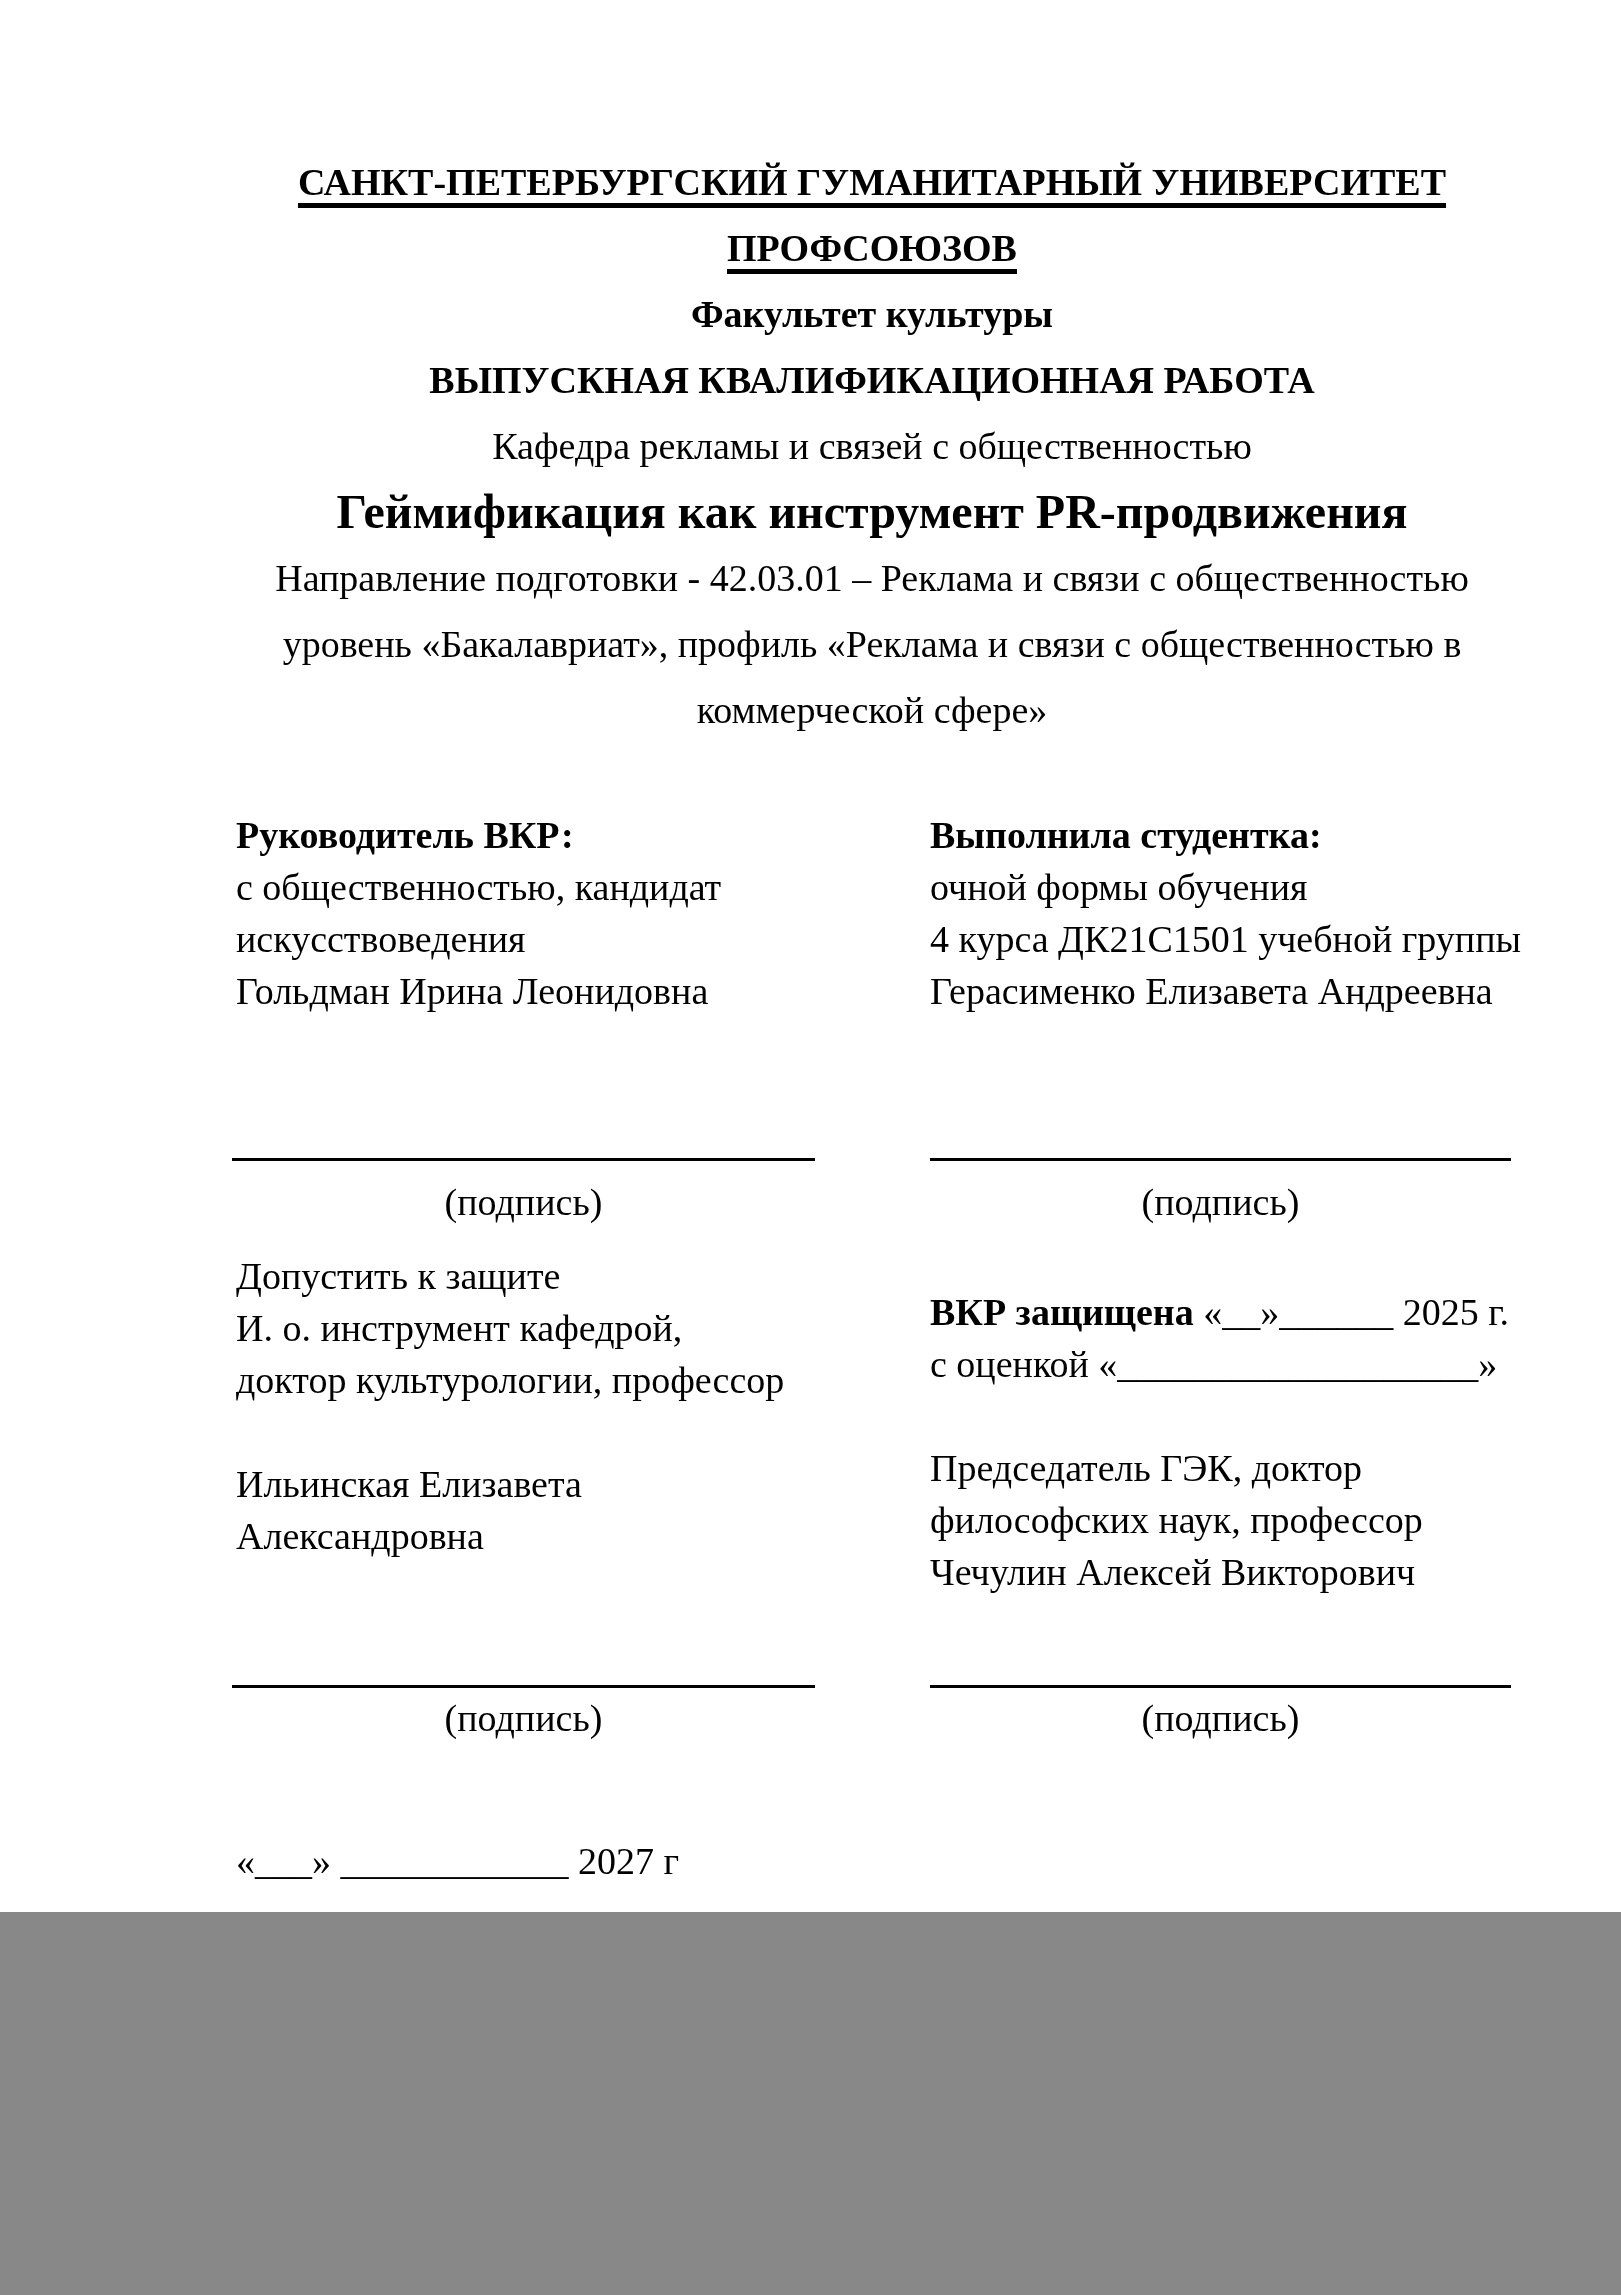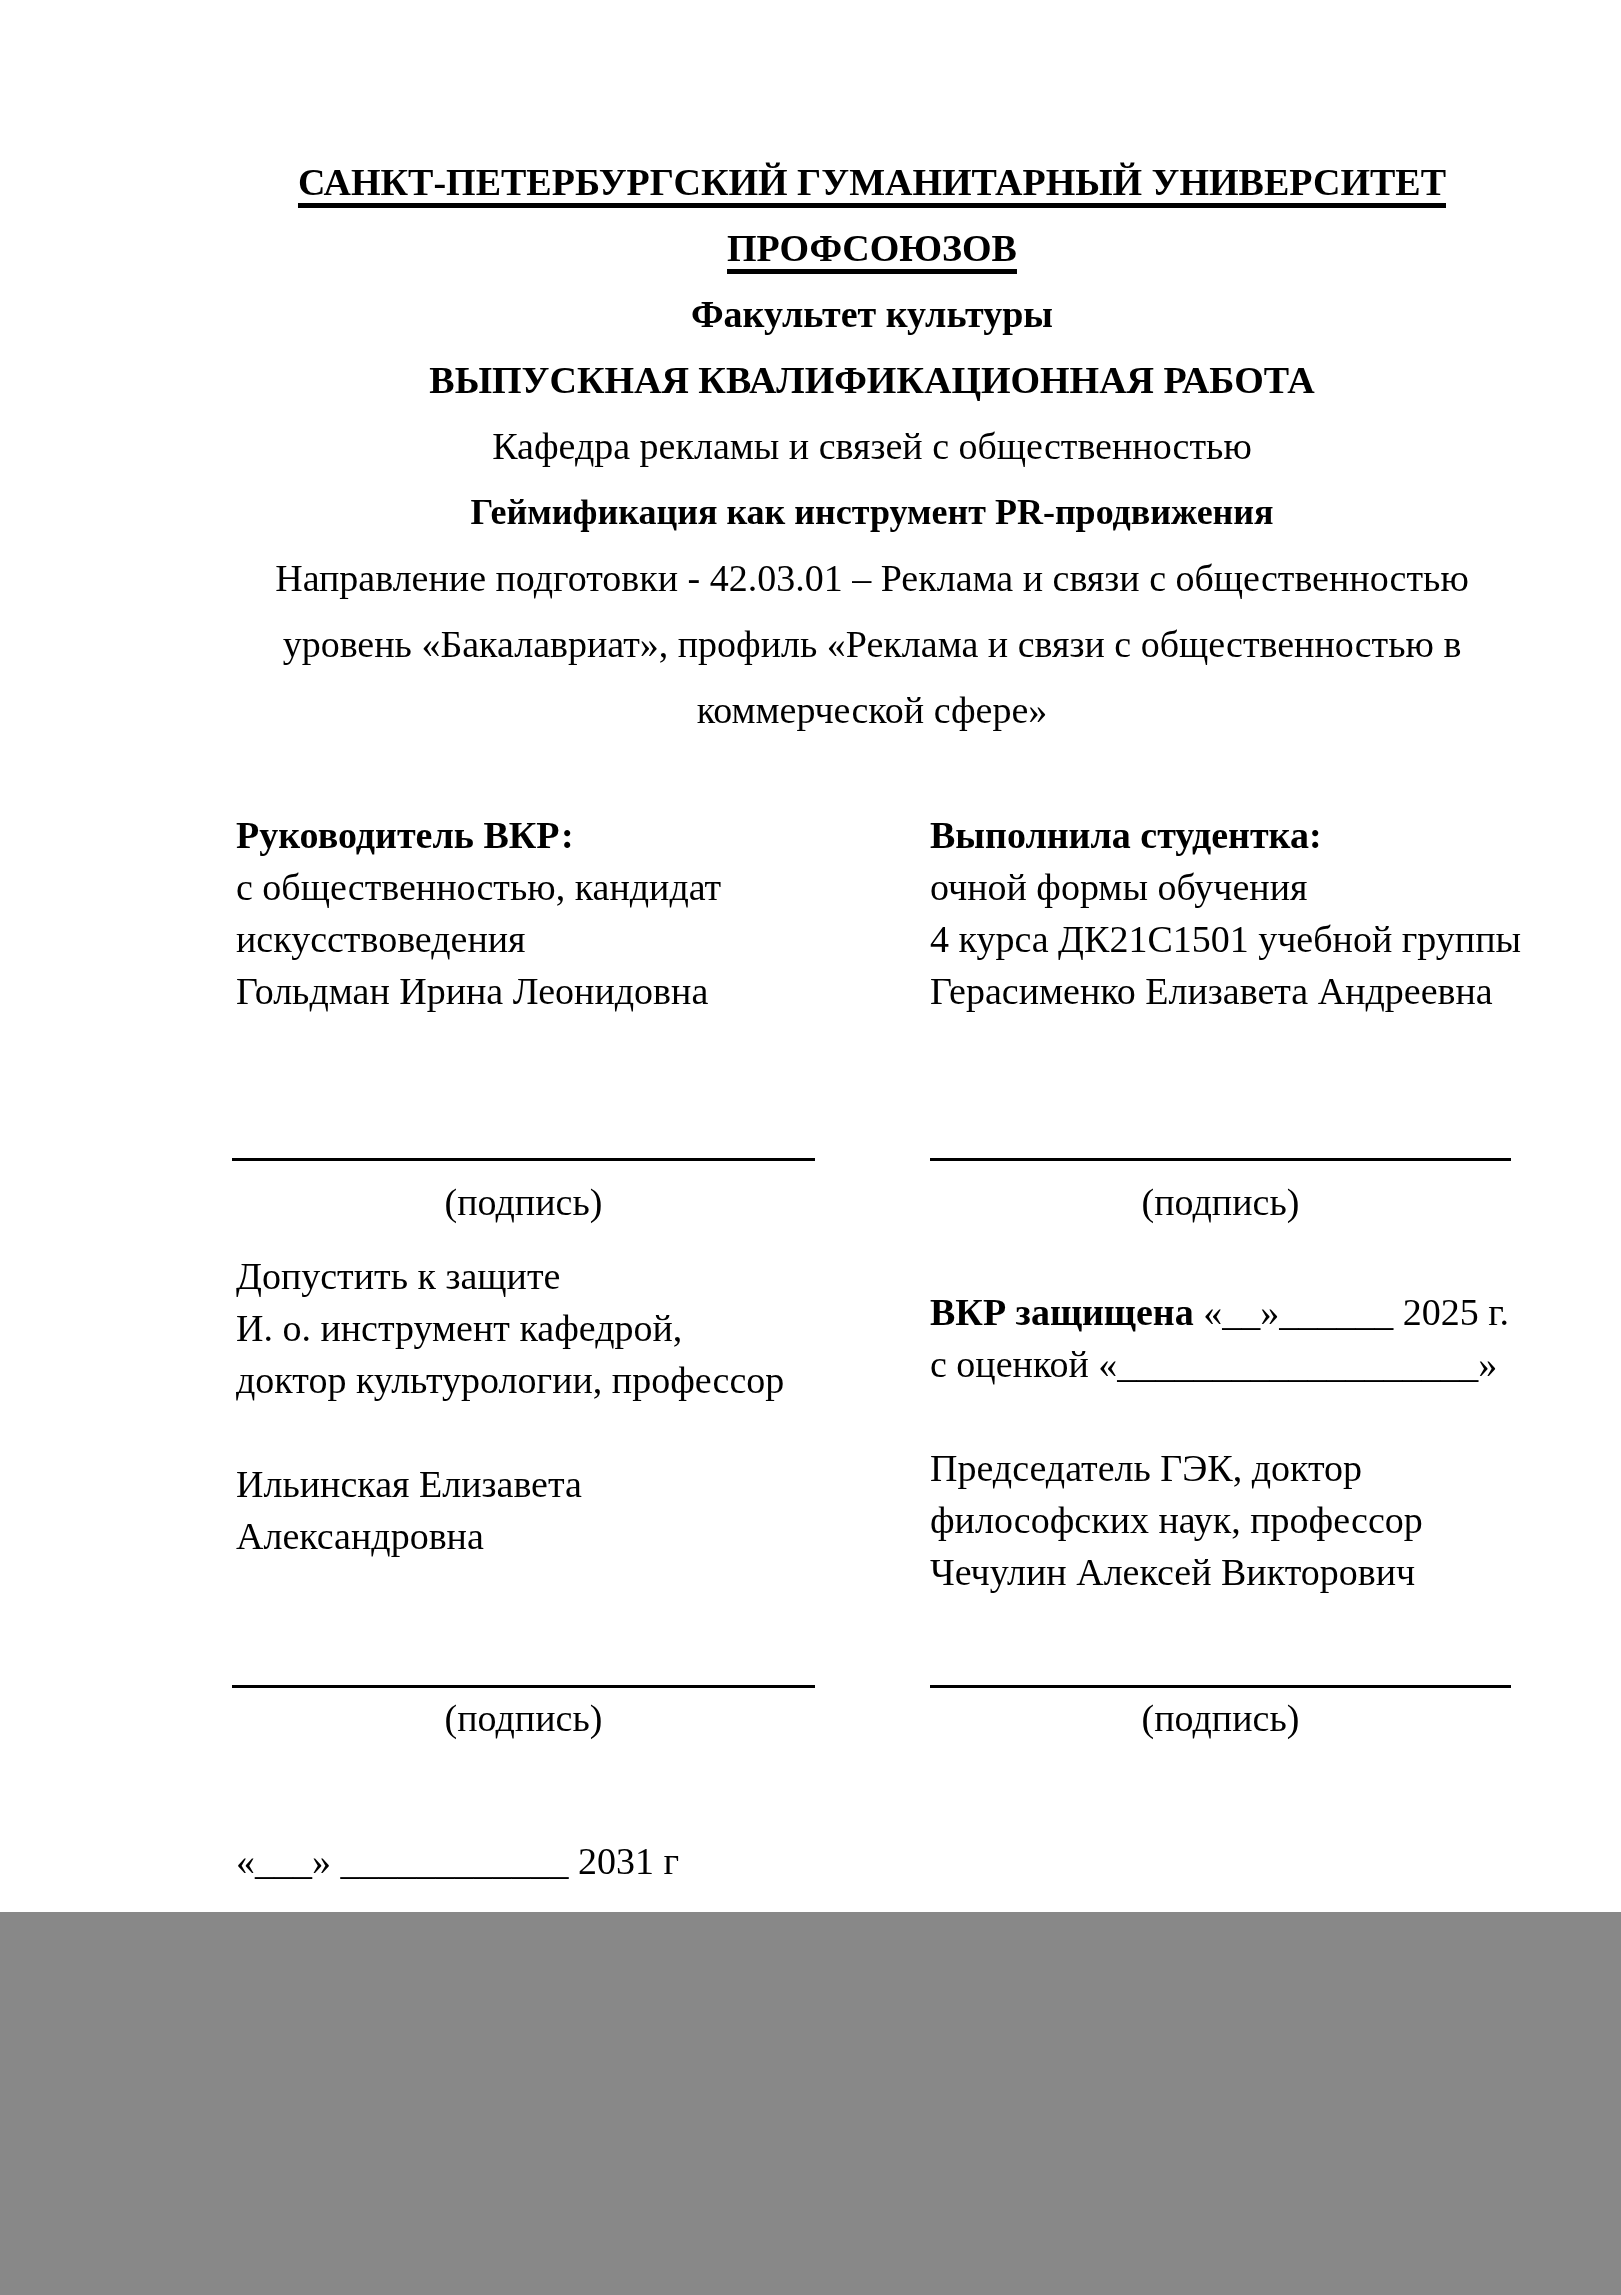--- a/index.html
+++ b/index.html
@@ -18,21 +18,21 @@
   .header-block{
     left:236px;top:149px;width:1272px;
     line-height:66px;text-align:center;
   }
   .hline{white-space:nowrap;}
   .uline{
     text-decoration:underline;
     text-decoration-thickness:4.7px;
     text-underline-offset:7.9px;
   }
-  .thesis-title{font-size:36px;}
+  .thesis-title{font-size:48px;}
   
   .col{line-height:52px;}
   .col div{white-space:nowrap;}
   .col-left-1{left:236px;top:809px;width:585px;}
   .col-right-1{left:930px;top:809px;width:585px;}
   .col-left-2{left:236px;top:1250px;width:585px;}
   .col-right-2{left:930px;top:1286px;width:585px;}
   .blankline{height:52px;}
   
   .rule{height:0;border-top:3.1px solid #000;}
@@ -103,21 +103,21 @@
     <div>Председатель ГЭК, доктор</div>
     <div>философских наук, профессор</div>
     <div>Чечулин Алексей Викторович</div>
   </div>
 
   <div class="abs rule rule-l2"></div>
   <div class="abs rule rule-r2"></div>
   <div class="abs sig-label sig-l2">(подпись)</div>
   <div class="abs sig-label sig-r2">(подпись)</div>
 
-  <div class="abs date-line">«___» ____________ 2031 г</div>
+  <div class="abs date-line">«___» ____________ 2027 г</div>
 
   <div class="abs footer-block">
     <div>Санкт-Петербург</div>
     <div>2025</div>
   </div>
 
 </div>
 
 
 </body></html>

